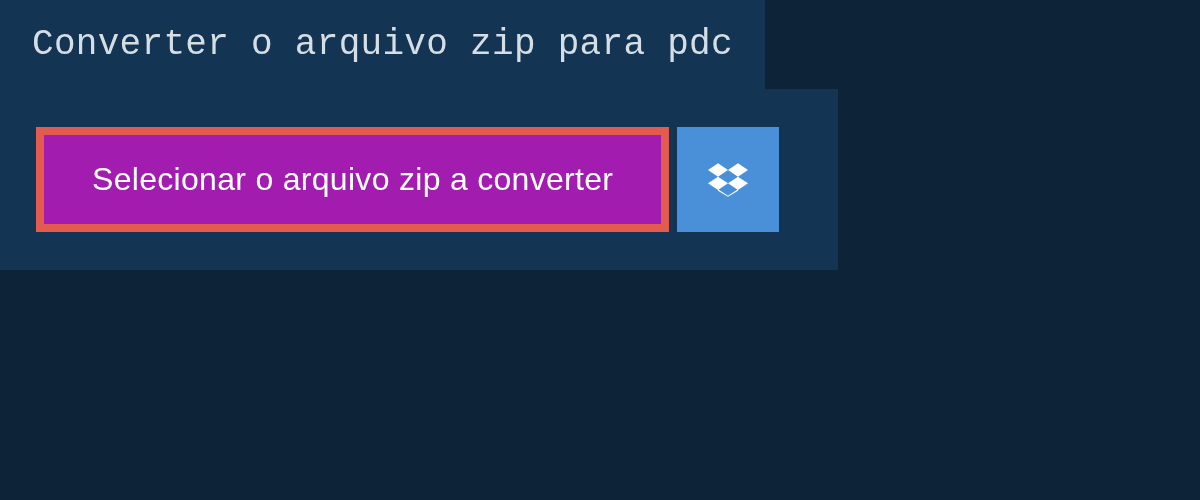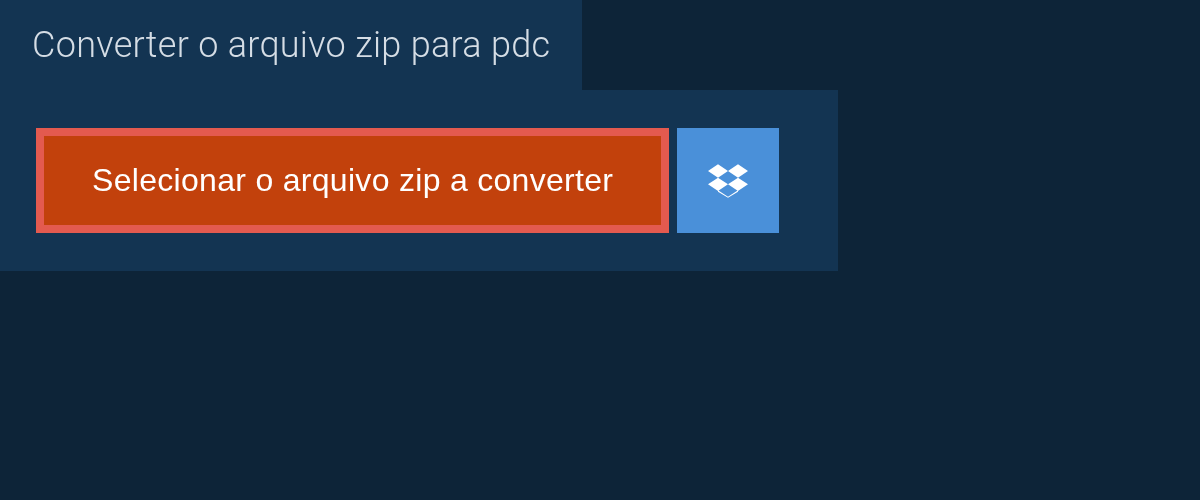--- a/index.html
+++ b/index.html
@@ -13,37 +13,38 @@
     .tab-bar {
       display: flex;
     }
     .tab {
       background: #133452;
       color: #d5dde5;
       font-size: 36px;
       font-weight: 300;
       padding: 24px 32px;
       letter-spacing: 0.3px;
+      font-family: Liberation Mono, monospace;
     }
     .content-panel {
       background: #133452;
       padding: 38px 36px;
       width: 838px;
     }
     .button-row {
       display: flex;
       align-items: stretch;
       gap: 0;
     }
     .highlight-wrap {
       border: 8px solid #e35a4f;
       display: flex;
     }
     .select-button {
-      background: #c2410c;
+      background: #a21caf;
       color: #ffffff;
       font-size: 32px;
       font-weight: 300;
       padding: 26px 48px;
       border: none;
       cursor: pointer;
       letter-spacing: 0.3px;
       white-space: nowrap;
     }
     .dropbox-button {

